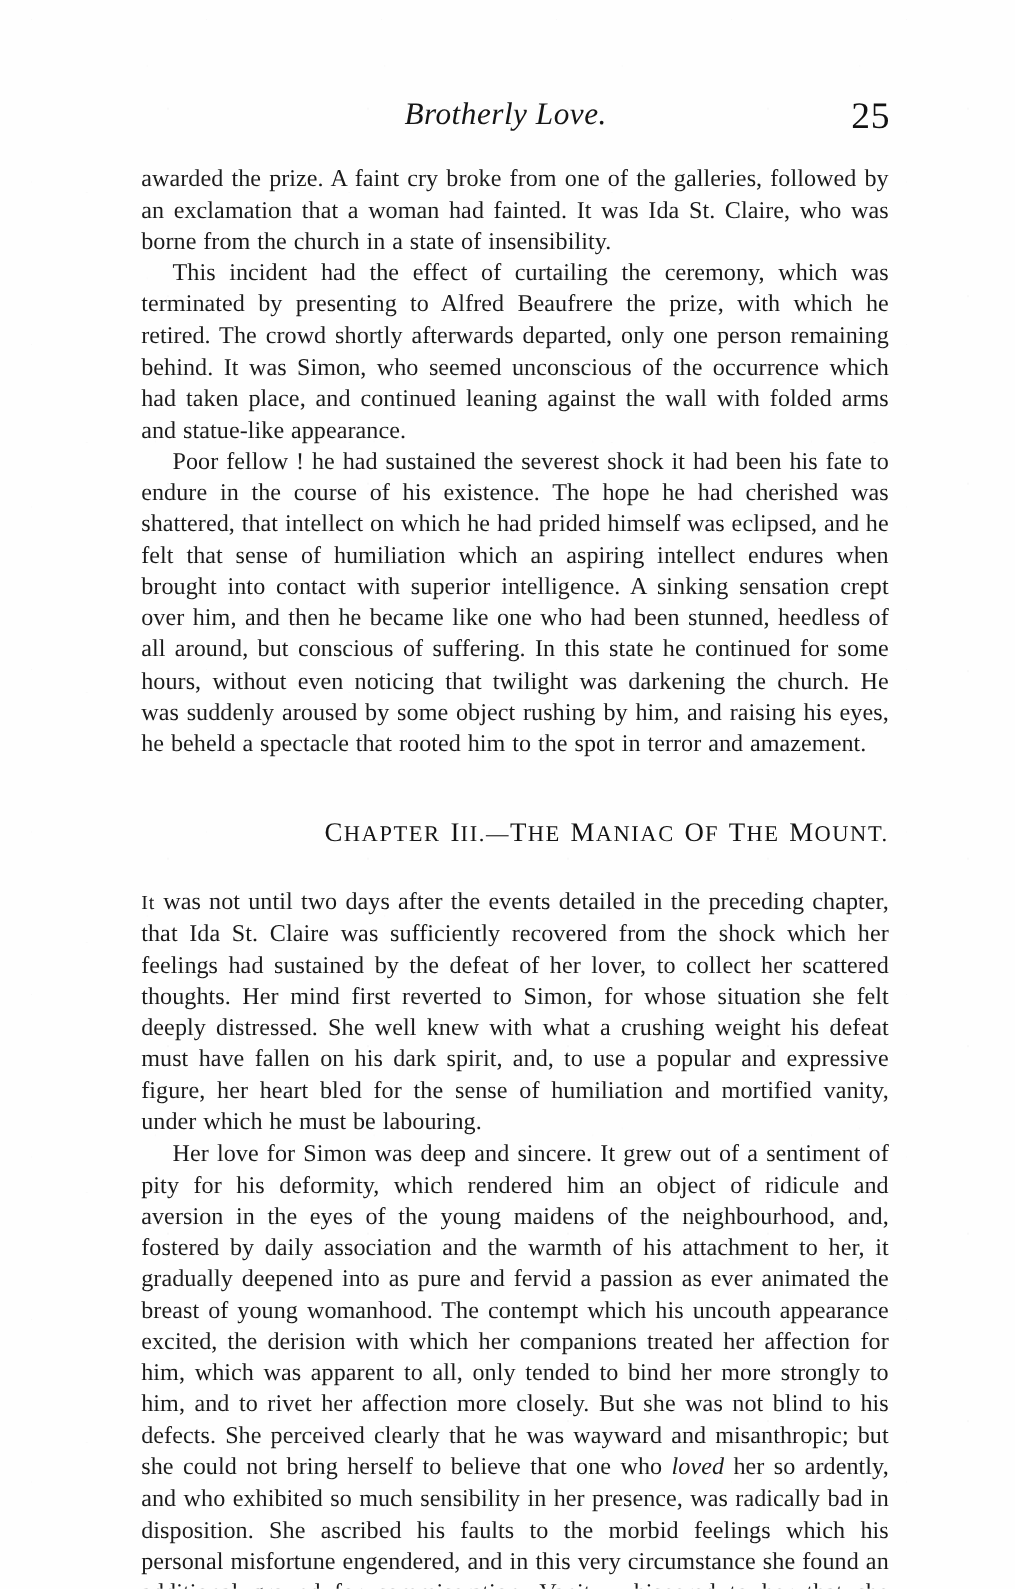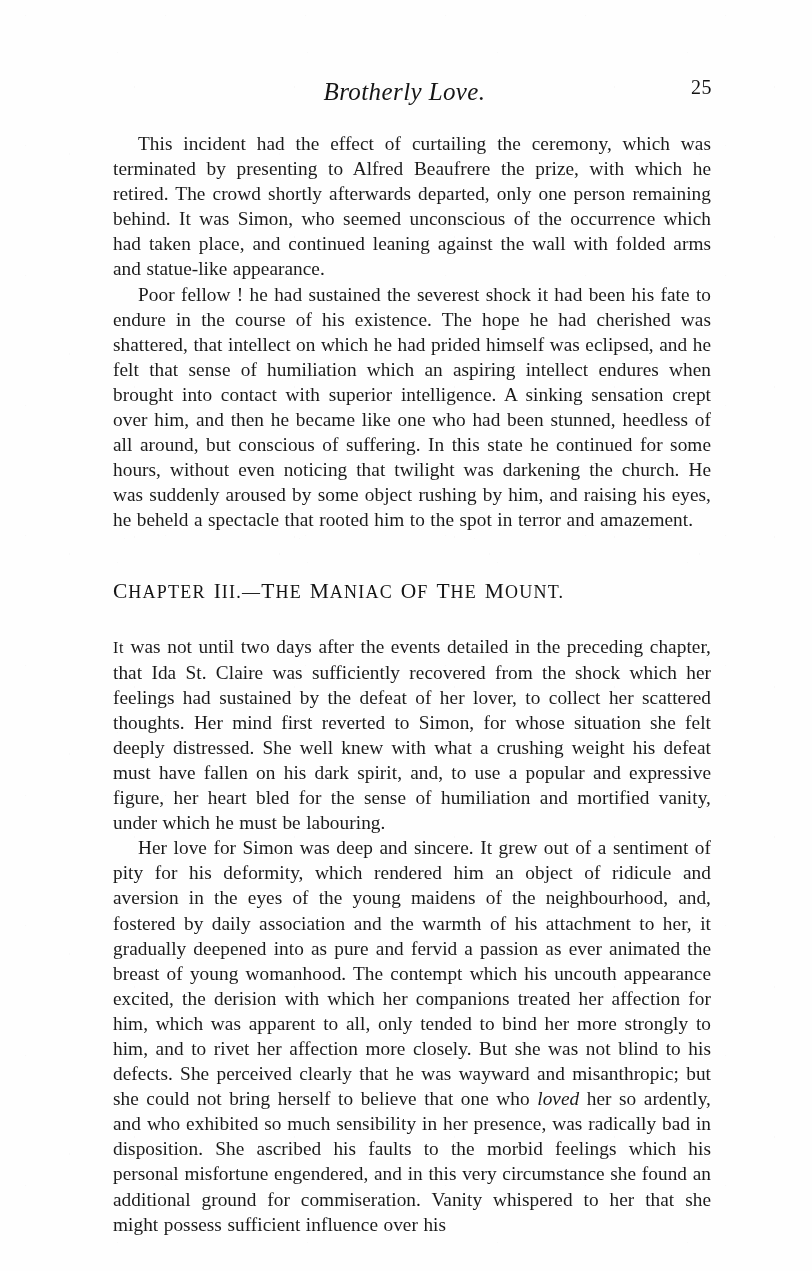--- a/index.html
+++ b/index.html
@@ -39,21 +39,21 @@
     font-style: italic;
     font-size: 25px;
     letter-spacing: 0.4px;
     color: #161616;
     text-indent: -14px;
   }
   .folio {
     position: absolute;
     right: -2px;
     top: -2px;
-    font-size: 20px;
+    font-size: 30px;
     font-weight: 400;
     color: #121212;
     letter-spacing: 0.5px;
   }
 
   
   .textblock {
     position: absolute;
     left: 113px;
     top: 131px;
@@ -80,21 +80,21 @@
     font-size: 0.83em;
     letter-spacing: 0.6px;
   }
   p.para em {
   }
 
   
   .chapter-heading {
     margin: 0;
     padding: 0;
-    text-align: left;
+    text-align: right;
     font-size: 18px;
     font-weight: 400;
     letter-spacing: 1.25px;
     color: #141414;
     word-spacing: 2px;
   }
   .chapter-heading .big {
     font-size: 21.5px;
     letter-spacing: 1px;
   }
@@ -121,20 +121,21 @@
 
 <div class="page">
 
   <div class="running-head">
     <div class="head-title">Brotherly Love.</div>
     <div class="folio">25</div>
   </div>
 
   <div class="textblock">
 
+    <p class="para no-indent">awarded the prize. A faint cry broke from one of the galleries, followed by an exclamation that a woman had fainted. It was Ida St. Claire, who was borne from the church in a state of insensibility.</p>
 
     <p class="para">This incident had the effect of curtailing the ceremony, which was terminated by presenting to Alfred Beaufrere the prize, with which he retired. The crowd shortly afterwards departed, only one person remaining behind. It was Simon, who seemed unconscious of the occurrence which had taken place, and continued leaning against the wall with folded arms and statue-like appearance.</p>
 
     <p class="para">Poor fellow ! he had sustained the severest shock it had been his fate to endure in the course of his existence. The hope he had cherished was shattered, that intellect on which he had prided himself was eclipsed, and he felt that sense of humiliation which an aspiring intellect endures when brought into contact with superior intelligence. A sinking sensation crept over him, and then he became like one who had been stunned, heedless of all around, but conscious of suffering. In this state he continued for some hours, without even noticing that twilight was darkening the church. He was suddenly aroused by some object rushing by him, and raising his eyes, he beheld a spectacle that rooted him to the spot in terror and amazement.</p>
 
     <div class="gap-before-chapter"></div>
 
     <h2 class="chapter-heading">
       <span><span class="big">C</span><span>H</span><span>A</span><span>P</span><span>T</span><span>E</span><span>R</span><span> </span><span class="big">I</span><span>I</span><span>I</span><span>.</span><span>—</span><span class="big">T</span><span>H</span><span>E</span><span> </span><span class="big">M</span><span>A</span><span>N</span><span>I</span><span>A</span><span>C</span><span> </span><span class="big">O</span><span>F</span><span> </span><span class="big">T</span><span>H</span><span>E</span><span> </span><span class="big">M</span><span>O</span><span>U</span><span>N</span><span>T</span><span>.</span></span>
     </h2>

